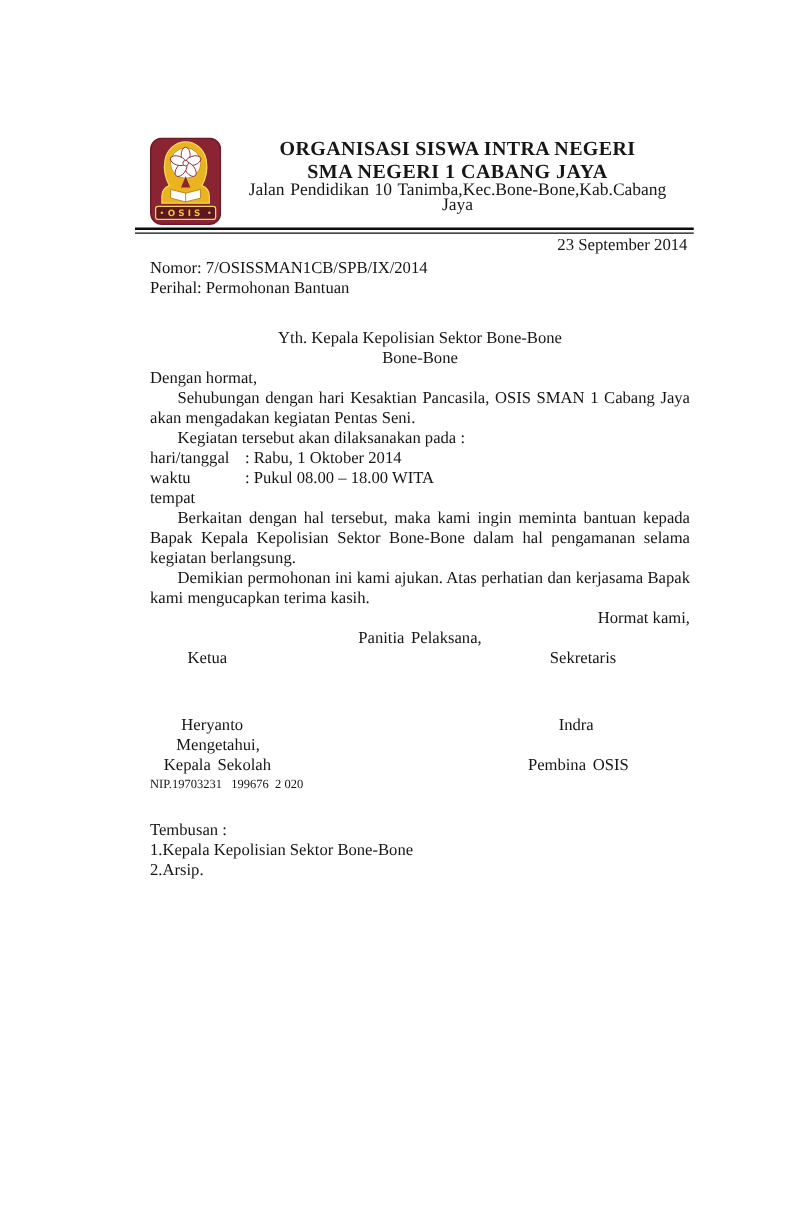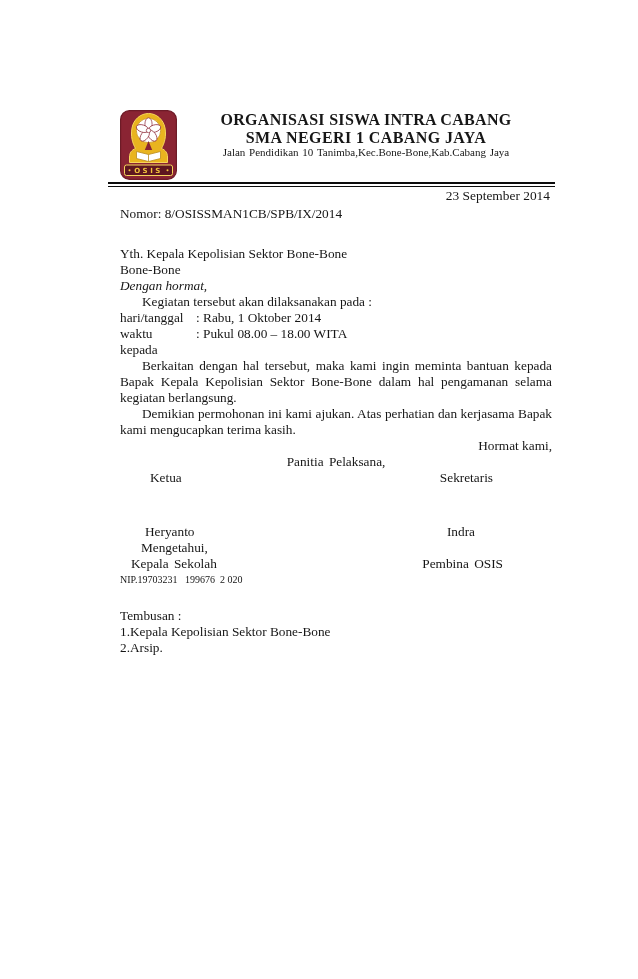--- a/index.html
+++ b/index.html
@@ -11,43 +11,43 @@
     font-family: "Liberation Serif", serif;
     color: #161616;
     overflow: hidden;
   }
 
   
   .logo-wrap { position: absolute; left: 120px; top: 110px; width: 57px; height: 54px; }
   .head-text { position: absolute; left: 186px; top: 110px; width: 360px; text-align: center; }
   .org-name   { font-size: 16px; font-weight: bold; line-height: 19px; letter-spacing: 0.3px; }
   .school-name{ font-size: 16px; font-weight: bold; line-height: 17px; letter-spacing: 0.4px; }
-  .addr-line  { font-size: 11px; line-height: 11.5px; margin-top: 1px; word-spacing: 1px; }
+  .addr-line  { font-size: 14px; line-height: 11.5px; margin-top: 1px; word-spacing: 1px; }
 
   .head-rule {
     position: absolute; left: 108px; top: 182px; width: 447px; height: 2px;
     border-top: 2.4px solid #0c0c0c; border-bottom: 1.1px solid #0c0c0c;
   }
 
   .date-line {
     position: absolute; left: 120px; top: 188px; width: 430px;
     text-align: right; font-size: 13.4px; line-height: 16px;
   }
 
   
   .content {
     position: absolute; left: 120px; top: 206px; width: 432px;
     font-size: 13.3px; line-height: 16px;
   }
   .content p { margin: 0; }
   .just { text-align: justify; }
   .ind  { text-indent: 22px; }
 
-  .recipient-block { margin-top: 24px; }
-  .salutation { margin-top: 17px; font-style: italic; }
+  .recipient-block { margin-top: 24px; text-align: center; }
+  .salutation { margin-top: 17px; }
 
   .detail-row { display: flex; }
   .detail-label { width: 76px; flex: 0 0 76px; }
   .detail-value { flex: 1; }
 
   .para-request { margin-top: 8px; }
   .closing-line { text-align: right; }
 
   .committee-heading { margin-top: 4px; text-align: center; word-spacing: 2px; }
 
@@ -92,51 +92,53 @@
       </g>
 
       <rect x="4.5" y="55" width="48" height="10.5" rx="2" stroke="#f6d65c" stroke-width="1" fill="#5e1620"></rect>
       <circle cx="9.5" cy="60.2" r="1" fill="#f2c33c"></circle>
       <circle cx="47.5" cy="60.2" r="1" fill="#f2c33c"></circle>
       <text x="28.5" y="63" text-anchor="middle" font-size="7" font-weight="bold" letter-spacing="2.5" font-family="DejaVu Sans, sans-serif" fill="#f2c33c">OSIS</text>
     </svg>
   </div>
 
   <div class="head-text">
-    <div class="org-name">ORGANISASI SISWA INTRA CABANG</div>
+    <div class="org-name">ORGANISASI SISWA INTRA NEGERI</div>
     <div class="school-name">SMA NEGERI 1 CABANG JAYA</div>
     <div class="addr-line">Jalan Pendidikan 10 Tanimba,Kec.Bone-Bone,Kab.Cabang Jaya</div>
   </div>
 
   <div class="head-rule"></div>
 
   <div class="date-line">23 September 2014</div>
 
   <div class="content">
 
-    <p>Nomor: 8/OSISSMAN1CB/SPB/IX/2014</p>
+    <p>Nomor: 7/OSISSMAN1CB/SPB/IX/2014</p>
+    <p>Perihal: Permohonan Bantuan</p>
 
     <div class="recipient-block">
       <p>Yth. Kepala Kepolisian Sektor Bone-Bone</p>
       <p>Bone-Bone</p>
     </div>
 
     <p class="salutation">Dengan hormat,</p>
+    <p class="just ind">Sehubungan dengan hari Kesaktian Pancasila, OSIS SMAN 1 Cabang Jaya akan mengadakan kegiatan Pentas Seni.</p>
     <p class="ind">Kegiatan tersebut akan dilaksanakan pada :</p>
 
     <div class="detail-row">
       <span class="detail-label">hari/tanggal</span>
       <span class="detail-value">: Rabu, 1 Oktober 2014</span>
     </div>
     <div class="detail-row">
       <span class="detail-label">waktu</span>
       <span class="detail-value">: Pukul 08.00 – 18.00 WITA</span>
     </div>
     <div class="detail-row">
-      <span class="detail-label">kepada</span>
+      <span class="detail-label">tempat</span>
     </div>
 
     <p class="just ind para-request">Berkaitan dengan hal tersebut, maka kami ingin meminta bantuan kepada Bapak Kepala Kepolisian Sektor Bone-Bone dalam hal pengamanan selama kegiatan berlangsung.</p>
     <p class="just ind">Demikian permohonan ini kami ajukan. Atas perhatian dan kerjasama Bapak kami mengucapkan terima kasih.</p>
 
     <p class="closing-line">Hormat kami,</p>
 
     <p class="committee-heading">Panitia Pelaksana,</p>
 
     <div class="sig-row roles-row">

